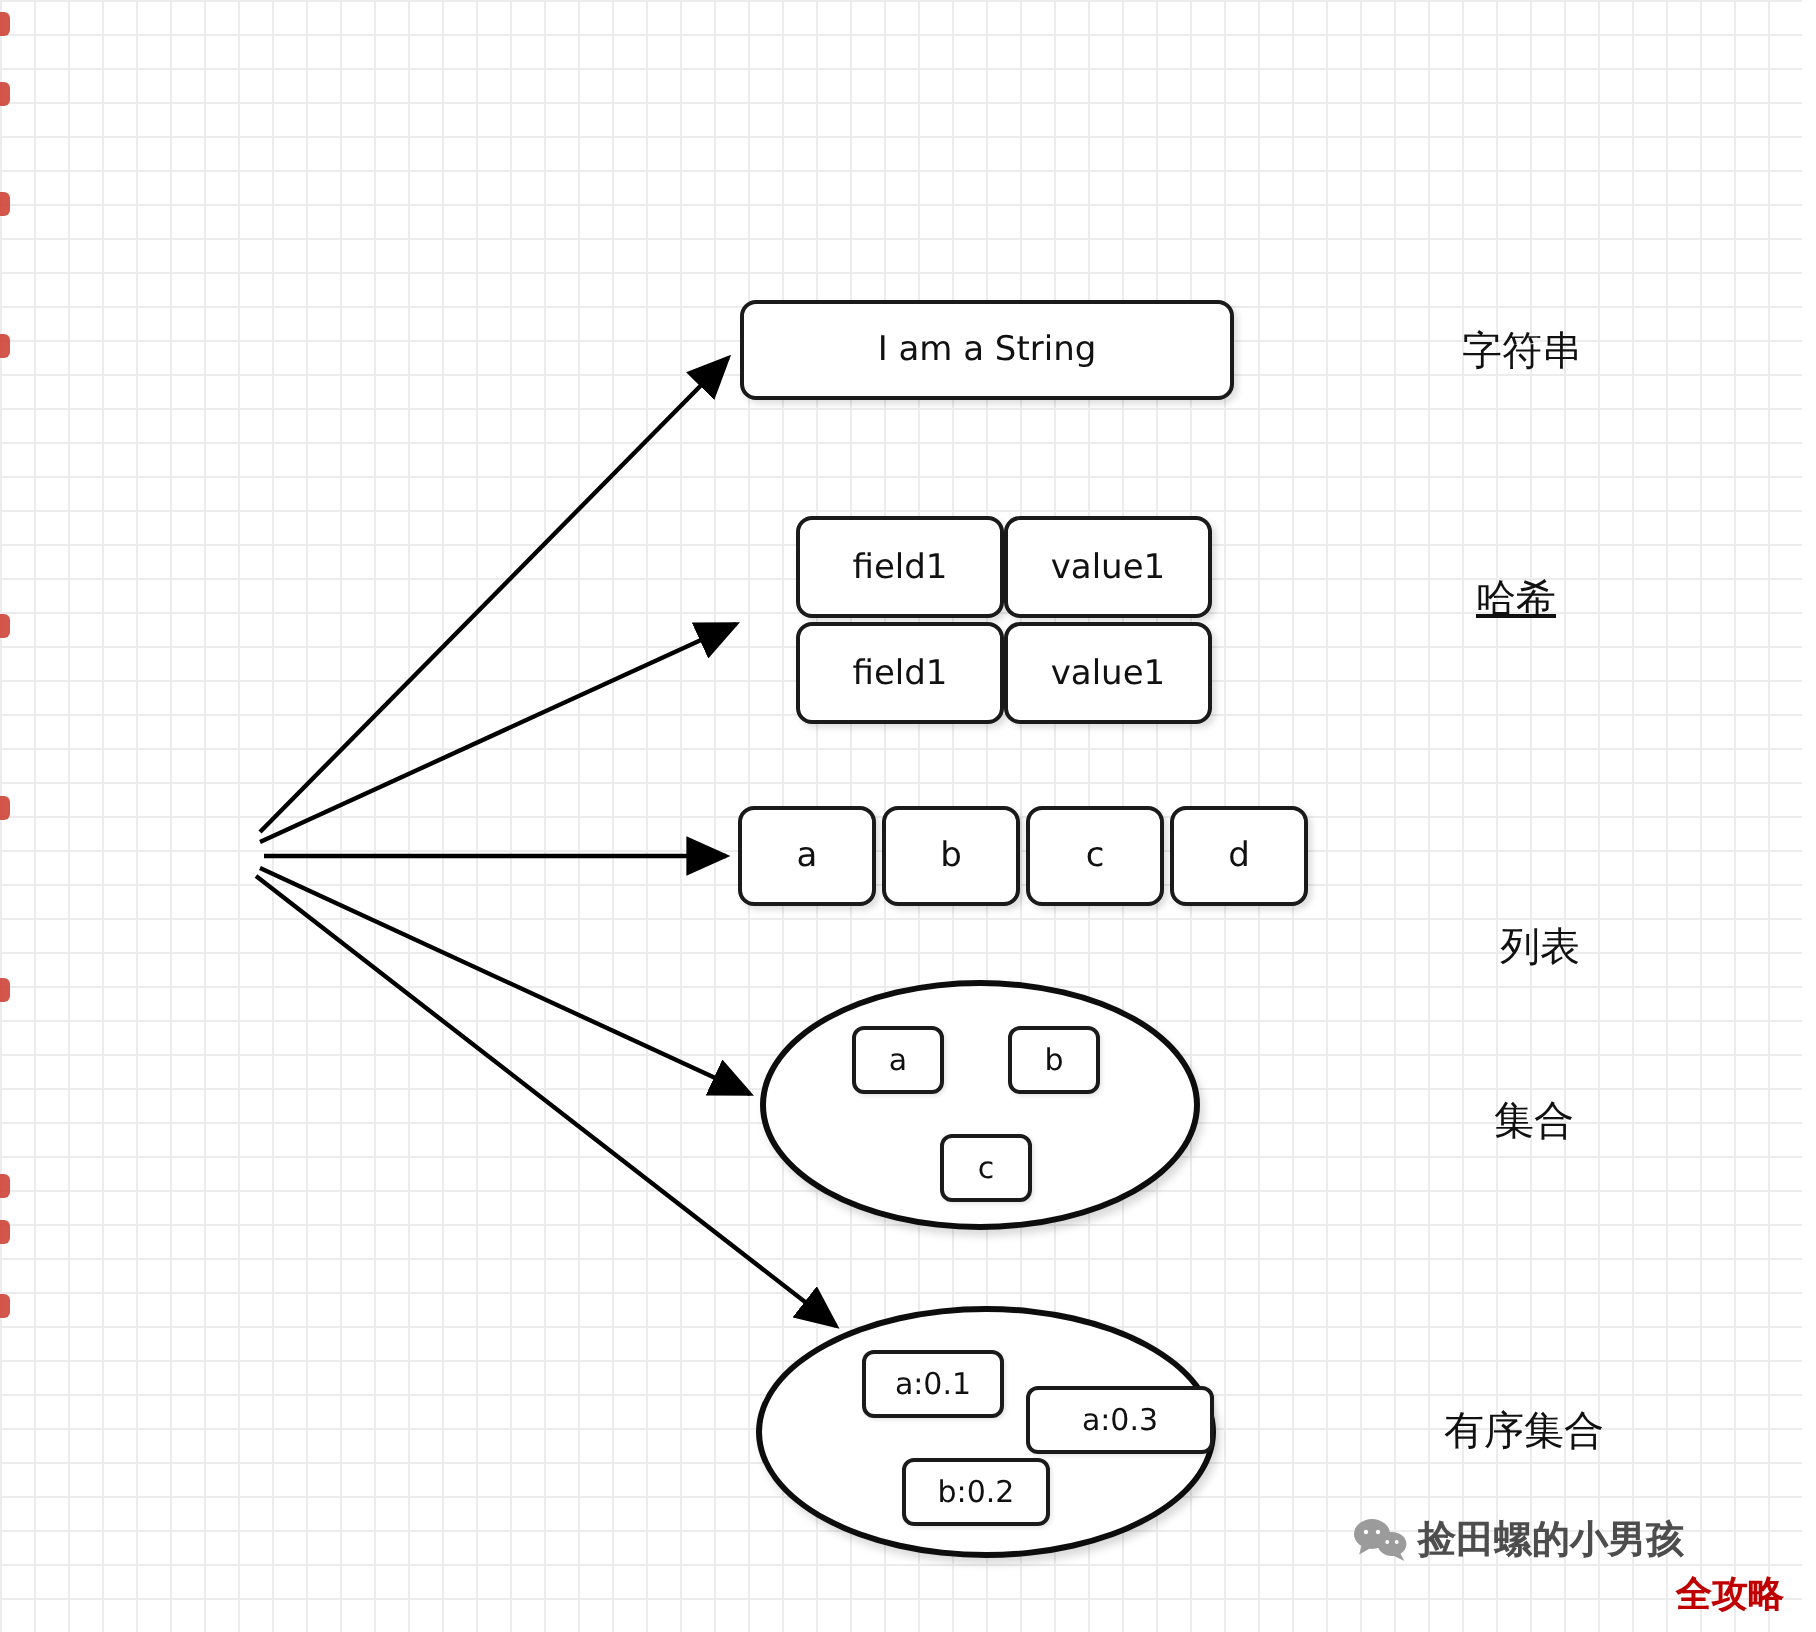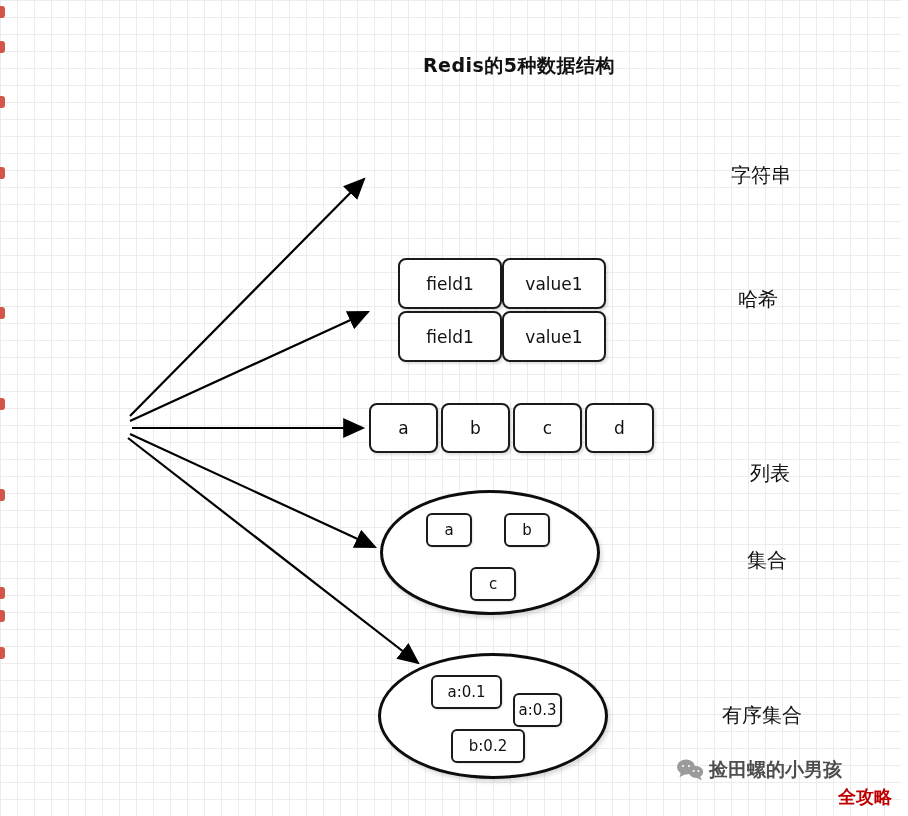--- a/index.html
+++ b/index.html
@@ -51,26 +51,26 @@
   .small-box{
     position:absolute;background:#fff;border:2px solid #1a1a1a;border-radius:6px;
     display:flex;align-items:center;justify-content:center;
     font-size:15px;color:#111;box-sizing:border-box;
     box-shadow:1px 1px 2px rgba(0,0,0,0.10);
   }
   .sb-a{left:43px;top:20px;width:46px;height:34px;}
   .sb-b{left:121px;top:20px;width:46px;height:34px;}
   .sb-c{left:87px;top:74px;width:46px;height:34px;}
   .zb-1{left:50px;top:19px;width:71px;height:34px;text-align:center;}
-  .zb-2{left:132px;top:37px;width:49px;height:34px;}
+  .zb-2{left:132px;top:37px;width:94px;height:34px;}
   .zb-3{left:58px;top:73px;width:74px;height:34px;margin-left:12px;}
 
   .side-label{position:absolute;font-size:20px;color:#111;white-space:nowrap;}
   .lbl-string{left:731px;top:162px;}
-  .lbl-hash{left:738px;top:286px;}
+  .lbl-hash{left:738px;top:286px;text-decoration:underline;}
   .lbl-list{left:750px;top:416px;margin-top:44px;}
   .lbl-set{left:747px;top:547px;}
   .lbl-zset{left:722px;top:702px;}
 
   .watermark{position:absolute;left:676px;top:757px;display:flex;align-items:center;gap:5px;text-align:center;}
   .wm-name{font-size:19px;font-weight:600;color:#4d4d4d;white-space:nowrap;}
   .wm-badge{position:absolute;left:838px;top:785px;font-size:18px;font-weight:bold;color:#c00000;white-space:nowrap;}
 
   .edge-mark{position:absolute;left:0;width:5px;height:12px;background:#cf4436;border-radius:0 3px 3px 0;opacity:.9;}
 </style>
@@ -98,23 +98,23 @@
         <path d="M0,0 L10,4.5 L0,9 Z" fill="#000"></path>
       </marker>
     </defs>
     <line class="arrow" x1="130" y1="416" x2="364" y2="179" marker-end="url(#ah)"></line>
     <line class="arrow" x1="130" y1="421" x2="368" y2="312" marker-end="url(#ah)"></line>
     <line class="arrow" x1="132" y1="428" x2="363" y2="428" marker-end="url(#ah)"></line>
     <line class="arrow" x1="130" y1="434" x2="375" y2="547" marker-end="url(#ah)"></line>
     <line class="arrow" x1="128" y1="438" x2="418" y2="663" marker-end="url(#ah)"></line>
   </svg>
 
-  <div class="title">Redis的5种数据结构</div>
 
 
+  <div class="box string-box">I am a String</div>
   <div class="side-label lbl-string">字符串</div>
 
   <div class="box hash-cell hc-f1">field1</div>
   <div class="box hash-cell hc-v1">value1</div>
   <div class="box hash-cell hc-f2">field1</div>
   <div class="box hash-cell hc-v2">value1</div>
   <div class="side-label lbl-hash">哈希</div>
 
   <div class="box list-cell lc-a">a</div>
   <div class="box list-cell lc-b">b</div>

